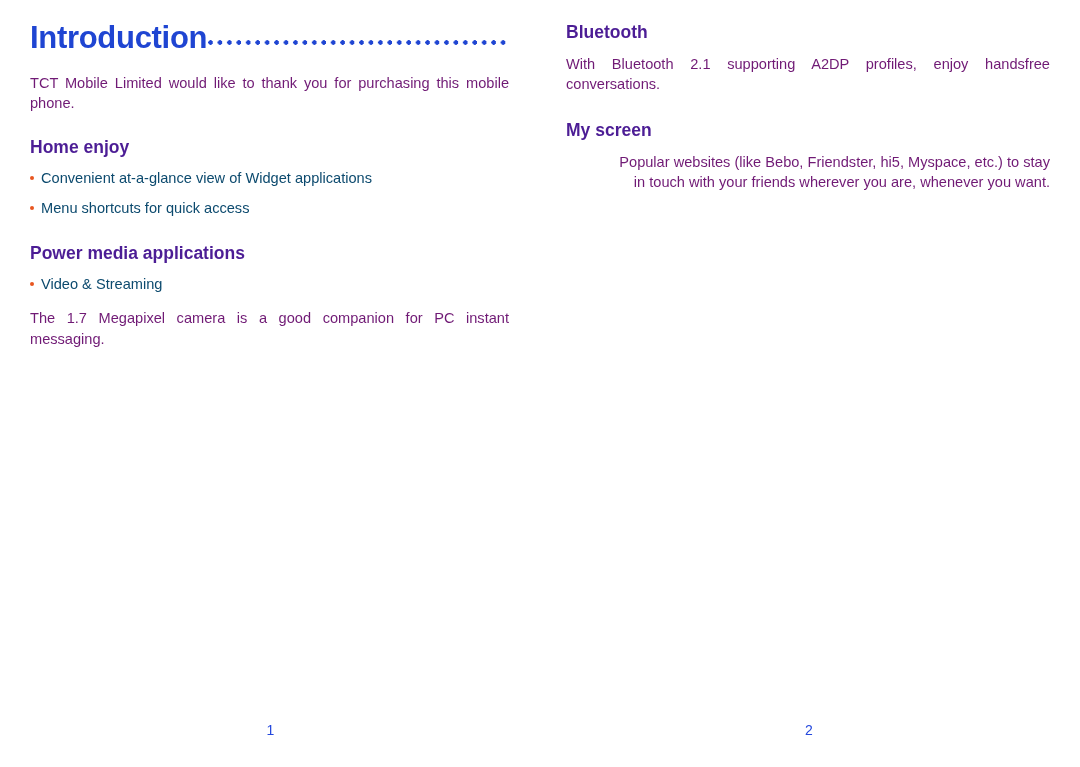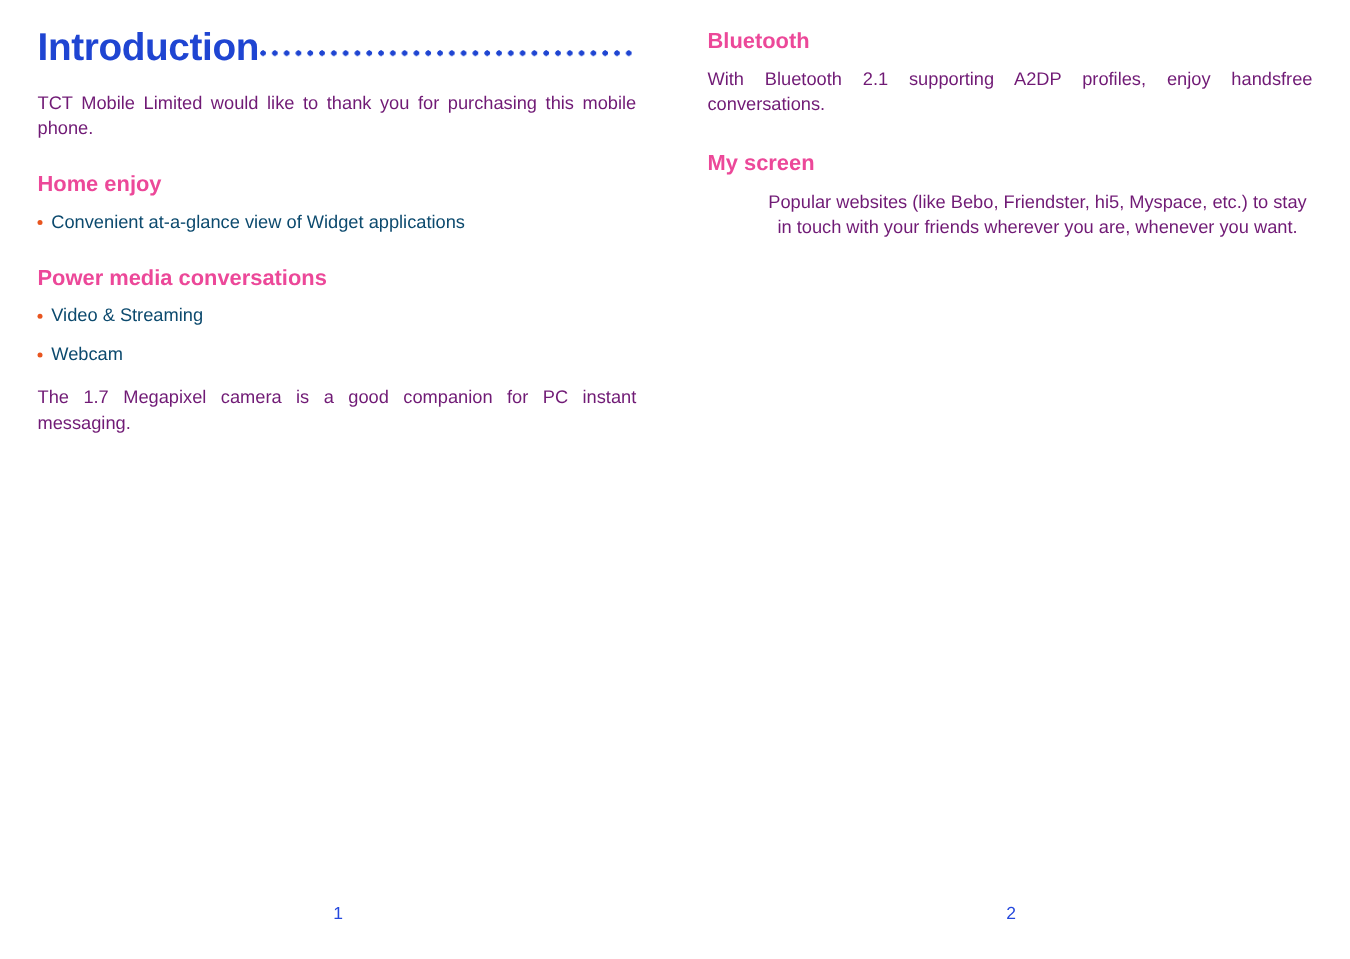--- a/index.html
+++ b/index.html
@@ -70,21 +70,21 @@
     bottom: 3px;
     height: 5px;
     background-image: radial-gradient(circle at 2.5px 2.5px, #1f45d2 2.1px, rgba(255,255,255,0) 2.4px);
     background-size: 9.45px 5px;
     background-repeat: repeat-x;
   }
   
   .section-heading {
     font-size: 17.5px;
     font-weight: bold;
-    color: #ec4899;
+    color: #4c1d95;
     margin: 0;
     line-height: 1.2;
   }
   .column-left .section-heading {
     margin-top: 24px;
     margin-bottom: 11px;
   }
   .column-right .section-heading {
     margin-top: 0;
     margin-bottom: 11px;
@@ -95,21 +95,21 @@
   
   .body-text {
     font-size: 14.6px;
     color: #701a75;
     line-height: 1.38;
     margin: 0;
     text-align: justify;
     text-justify: inter-word;
   }
   .body-text.flush {
-    text-align: center;
+    text-align: right;
     margin-left: 44px;
   }
   .para-after-list {
     margin-top: 14px;
   }
   
   .bullet-list {
     list-style: none;
     margin: 0;
     padding: 0;
@@ -167,34 +167,34 @@
 
       <p class="body-text">TCT Mobile Limited would like to thank you for purchasing this mobile phone.</p>
 
       <div class="section-block">
         <h2 class="section-heading">Home enjoy</h2>
         <ul class="bullet-list">
           <li class="bullet-item">
             <span class="bullet-marker"></span>
             <span>Convenient at-a-glance view of Widget applications</span>
           </li>
+          <li class="bullet-item">
+            <span class="bullet-marker"></span>
+            <span>Menu shortcuts for quick access</span>
+          </li>
         </ul>
       </div>
 
       <div class="section-block">
-        <h2 class="section-heading">Power media conversations</h2>
+        <h2 class="section-heading">Power media applications</h2>
         <ul class="bullet-list">
           <li class="bullet-item">
             <span class="bullet-marker"></span>
             <span>Video &amp; Streaming</span>
           </li>
-          <li class="bullet-item">
-            <span class="bullet-marker"></span>
-            <span>Webcam</span>
-          </li>
         </ul>
         <p class="body-text para-after-list">The 1.7 Megapixel camera is a good companion for PC instant messaging.</p>
       </div>
 
     </div>
   </div>
 
   <div class="column column-right">
     <div class="col-inner">
 

